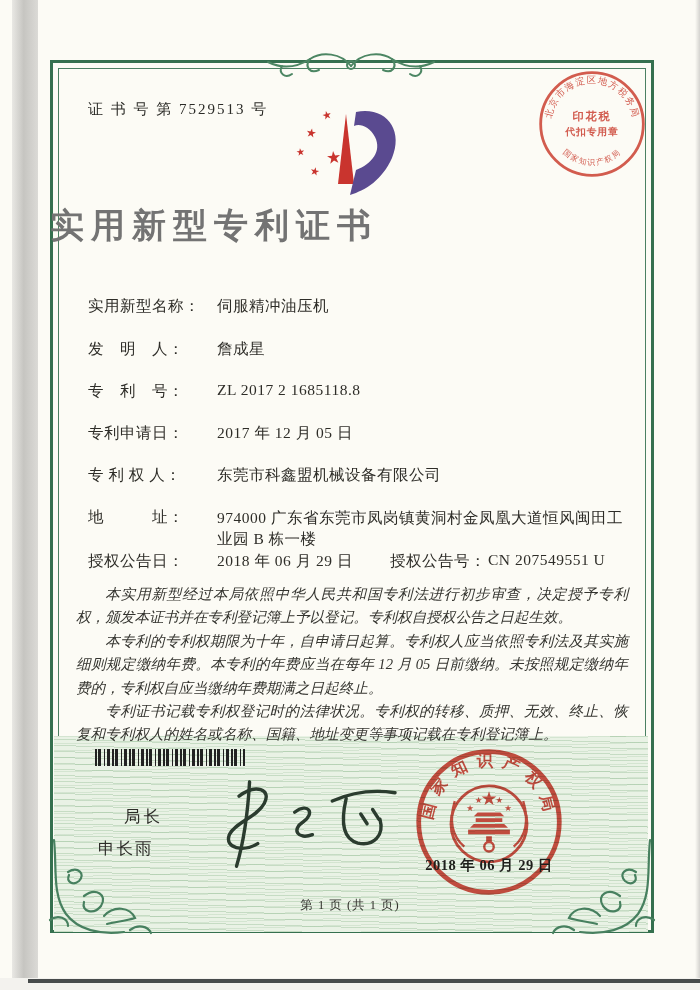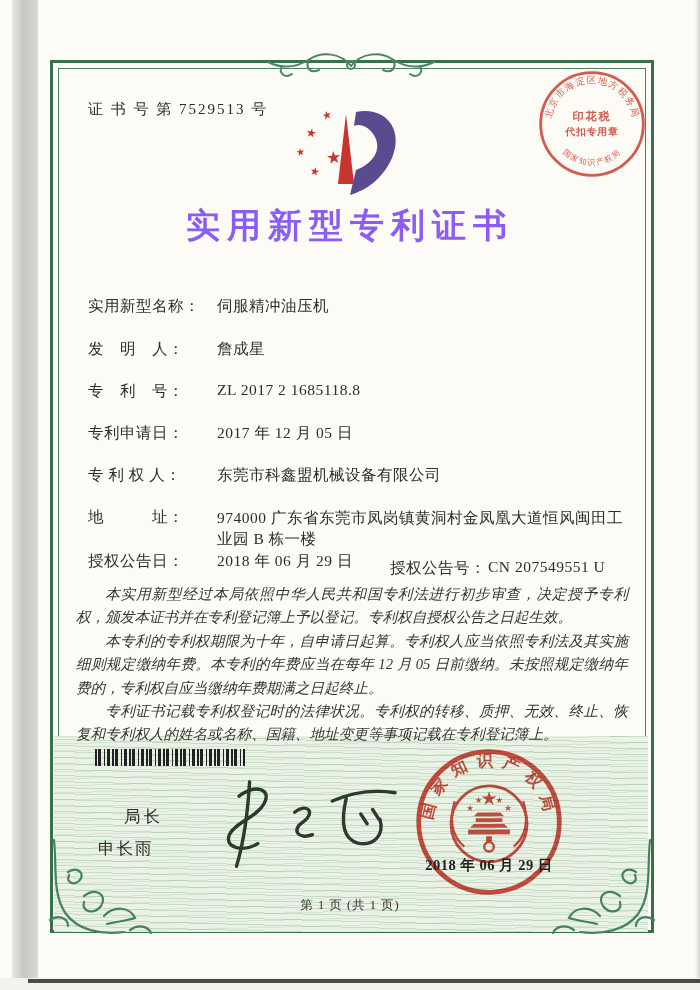--- a/index.html
+++ b/index.html
@@ -14,28 +14,28 @@
   
   .frame-outer{position:absolute;left:50px;top:60px;width:598px;height:867px;border:3px solid #35704f;}
   .frame-inner{position:absolute;left:58px;top:68px;width:586px;height:855px;border:1px solid #4b8062;}
   
   .guilloche{position:absolute;left:54px;top:736px;width:594px;height:196px;
     background-color:#e9f2e5;
     background-image:
       repeating-linear-gradient(1.5deg, rgba(116,168,118,.30) 0 1px, rgba(0,0,0,0) 1px 6px),
       repeating-linear-gradient(-1.5deg, rgba(116,168,118,.18) 0 1px, rgba(0,0,0,0) 1px 7px);}
   .cert-no{position:absolute;left:88px;top:100px;font-size:15px;letter-spacing:2px;color:#2b2b27;}
-  .title{position:absolute;left:50px;top:203px;width:600px;text-align:center;
-    font-size:34px;font-weight:bold;letter-spacing:7px;color:#8b5cf6;}
+  .title{position:absolute;left:50px;top:203px;width:600px;text-align:left;
+    font-size:34px;font-weight:bold;letter-spacing:7px;color:#737373;}
   
   .field{position:absolute;left:88px;width:560px;font-size:15.5px;color:#2e2d28;letter-spacing:.5px;display:flex;}
   .field .lbl{flex:0 0 127px;}
   .field .val{margin-left:2px;}
   .addr .val{width:415px;line-height:21px;}
-  .grant-no-group{position:absolute;left:302px;top:0;display:flex;margin-top:7px;}
+  .grant-no-group{position:absolute;left:302px;top:0;display:flex;}
   .grant-no-group .lbl2{letter-spacing:.5px;}
   
   .paras{position:absolute;left:76px;top:583px;width:552px;}
   .paras p{margin:0;text-indent:2em;font-size:14.6px;line-height:23.4px;color:#34342f;
     text-align:justify;font-style:italic;}
   .barcode{position:absolute;left:95px;top:749px;width:150px;height:17px;
     background:repeating-linear-gradient(90deg,#222 0 2px,rgba(0,0,0,0) 2px 3px,#222 3px 6px,rgba(0,0,0,0) 6px 9px,#222 9px 10px,rgba(0,0,0,0) 10px 12px,#222 12px 15px,rgba(0,0,0,0) 15px 17px);}
   .director-title{position:absolute;left:88px;top:806px;font-size:16.5px;color:#2c2c28;letter-spacing:3px;margin-left:36px;}
   .director-name{position:absolute;left:98px;top:838px;font-size:16.5px;color:#2c2c28;letter-spacing:2px;}
   .sig{position:absolute;left:195px;top:772px;transform:rotate(-2deg);}

